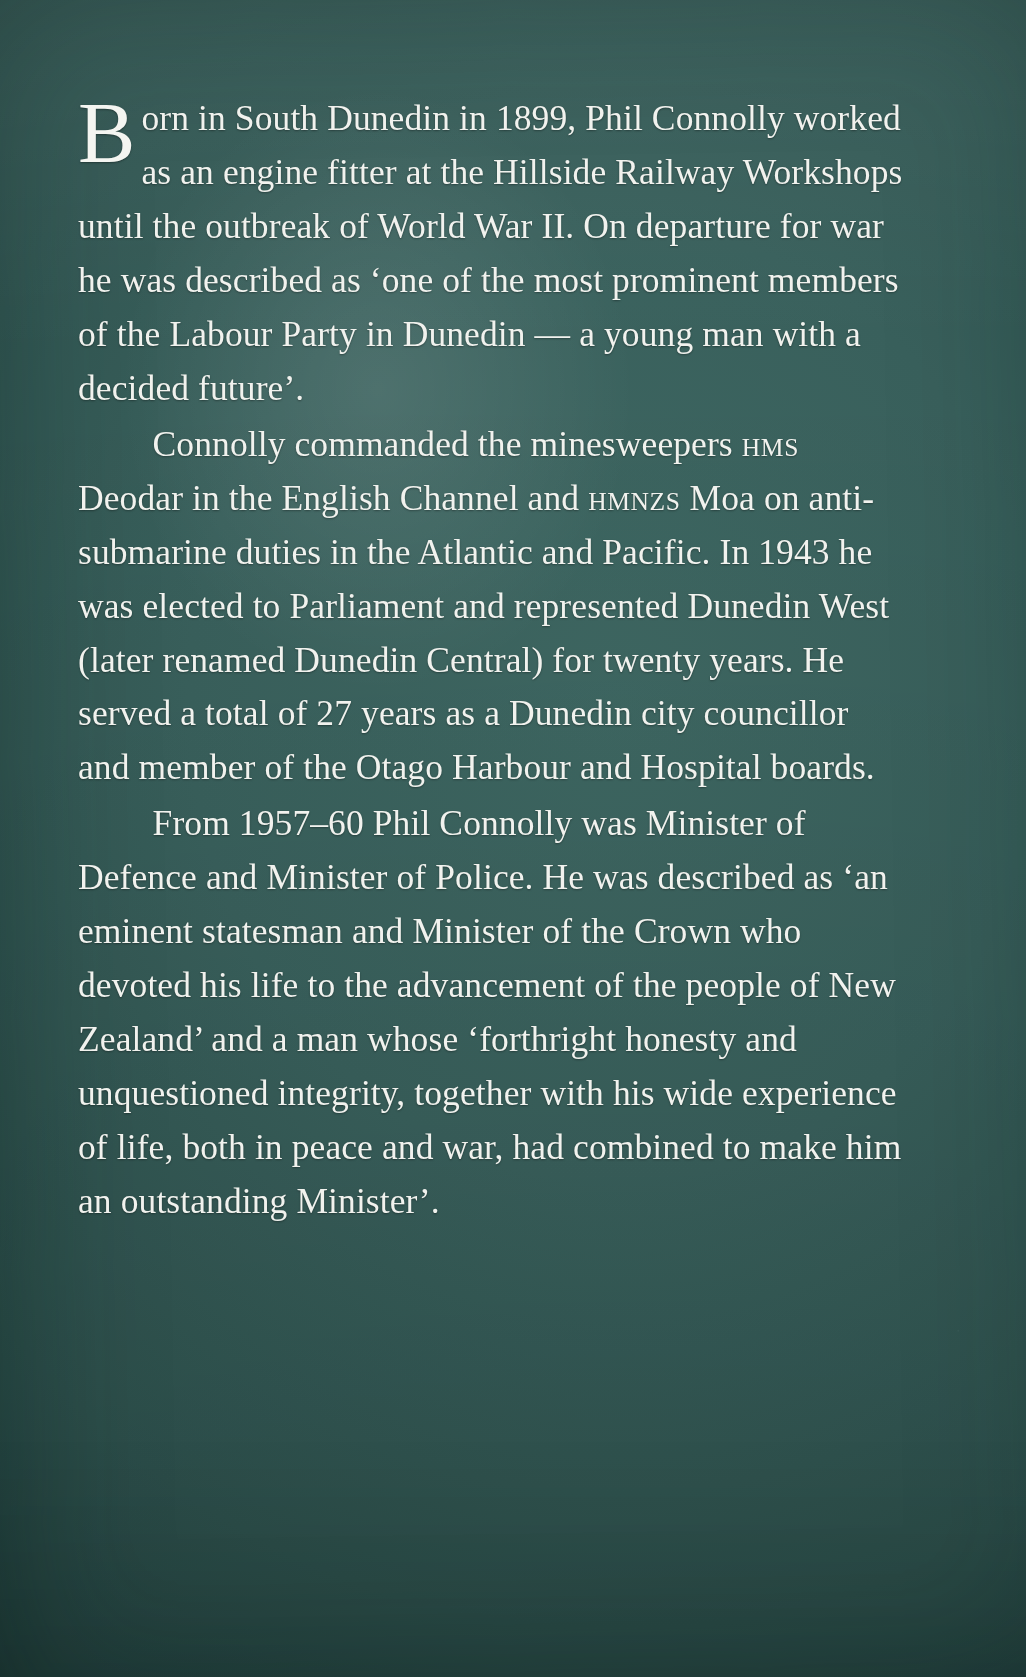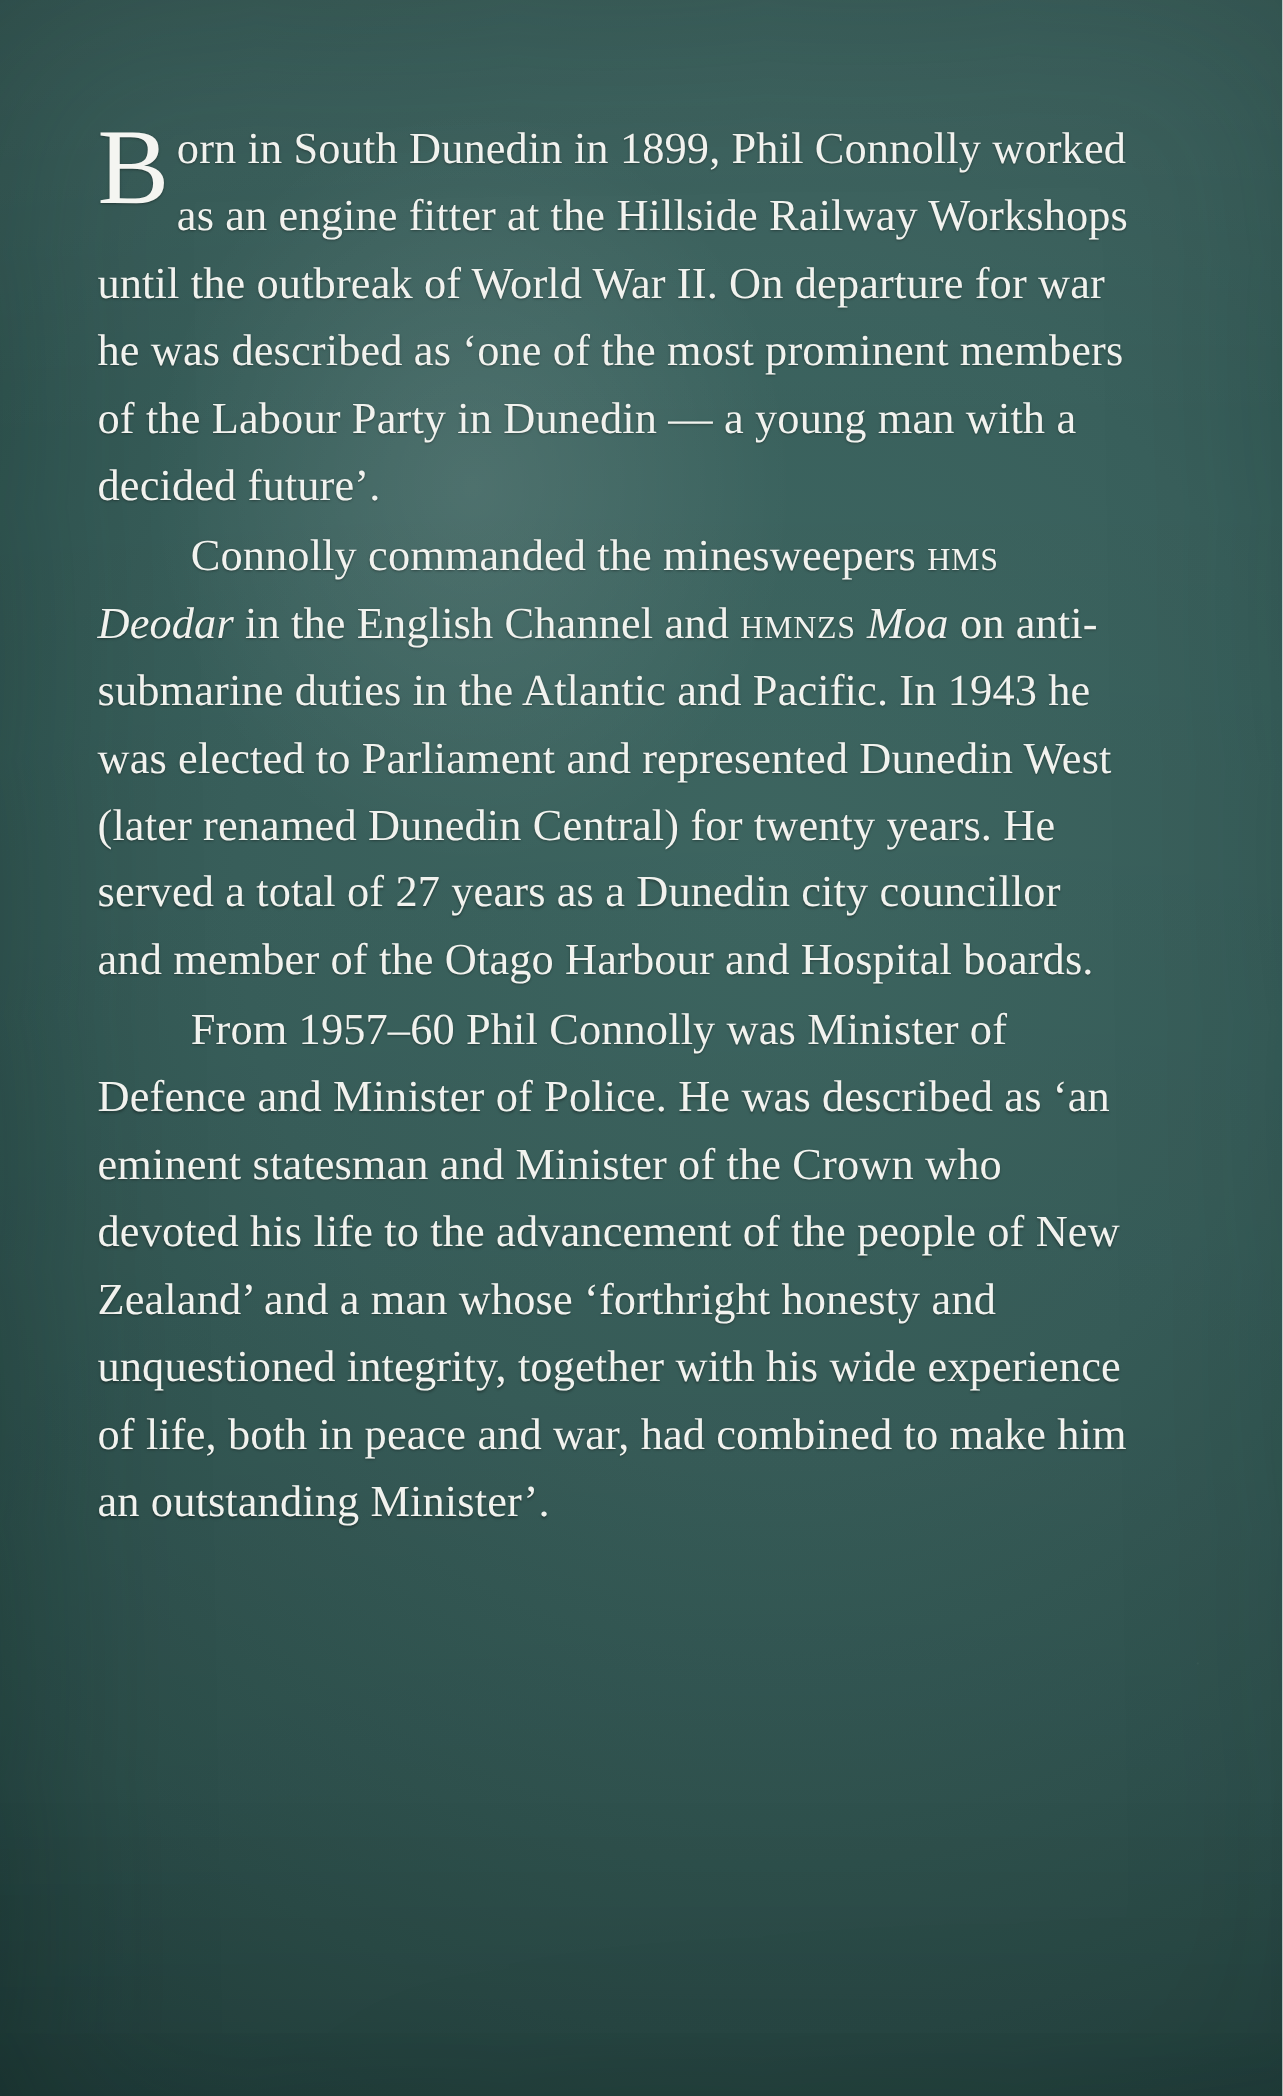--- a/index.html
+++ b/index.html
@@ -89,21 +89,21 @@
     padding: 6px 4px 0 0;
     margin-right: 2px;
     color: #f4f5f1;
   }
 
   .smallcaps {
     font-size: 0.72em;
     letter-spacing: 0.6px;
     margin-top: 27px;
   }
-  .italic { font-style: italic; }
+  .italic { }
 
   
   .dof {
     position: absolute;
     left: 0;
     right: 0;
     bottom: 0;
     height: 240px;
     backdrop-filter: blur(0.6px);
     background: linear-gradient(180deg, rgba(0,0,0,0.0), rgba(0,0,0,0.10));

